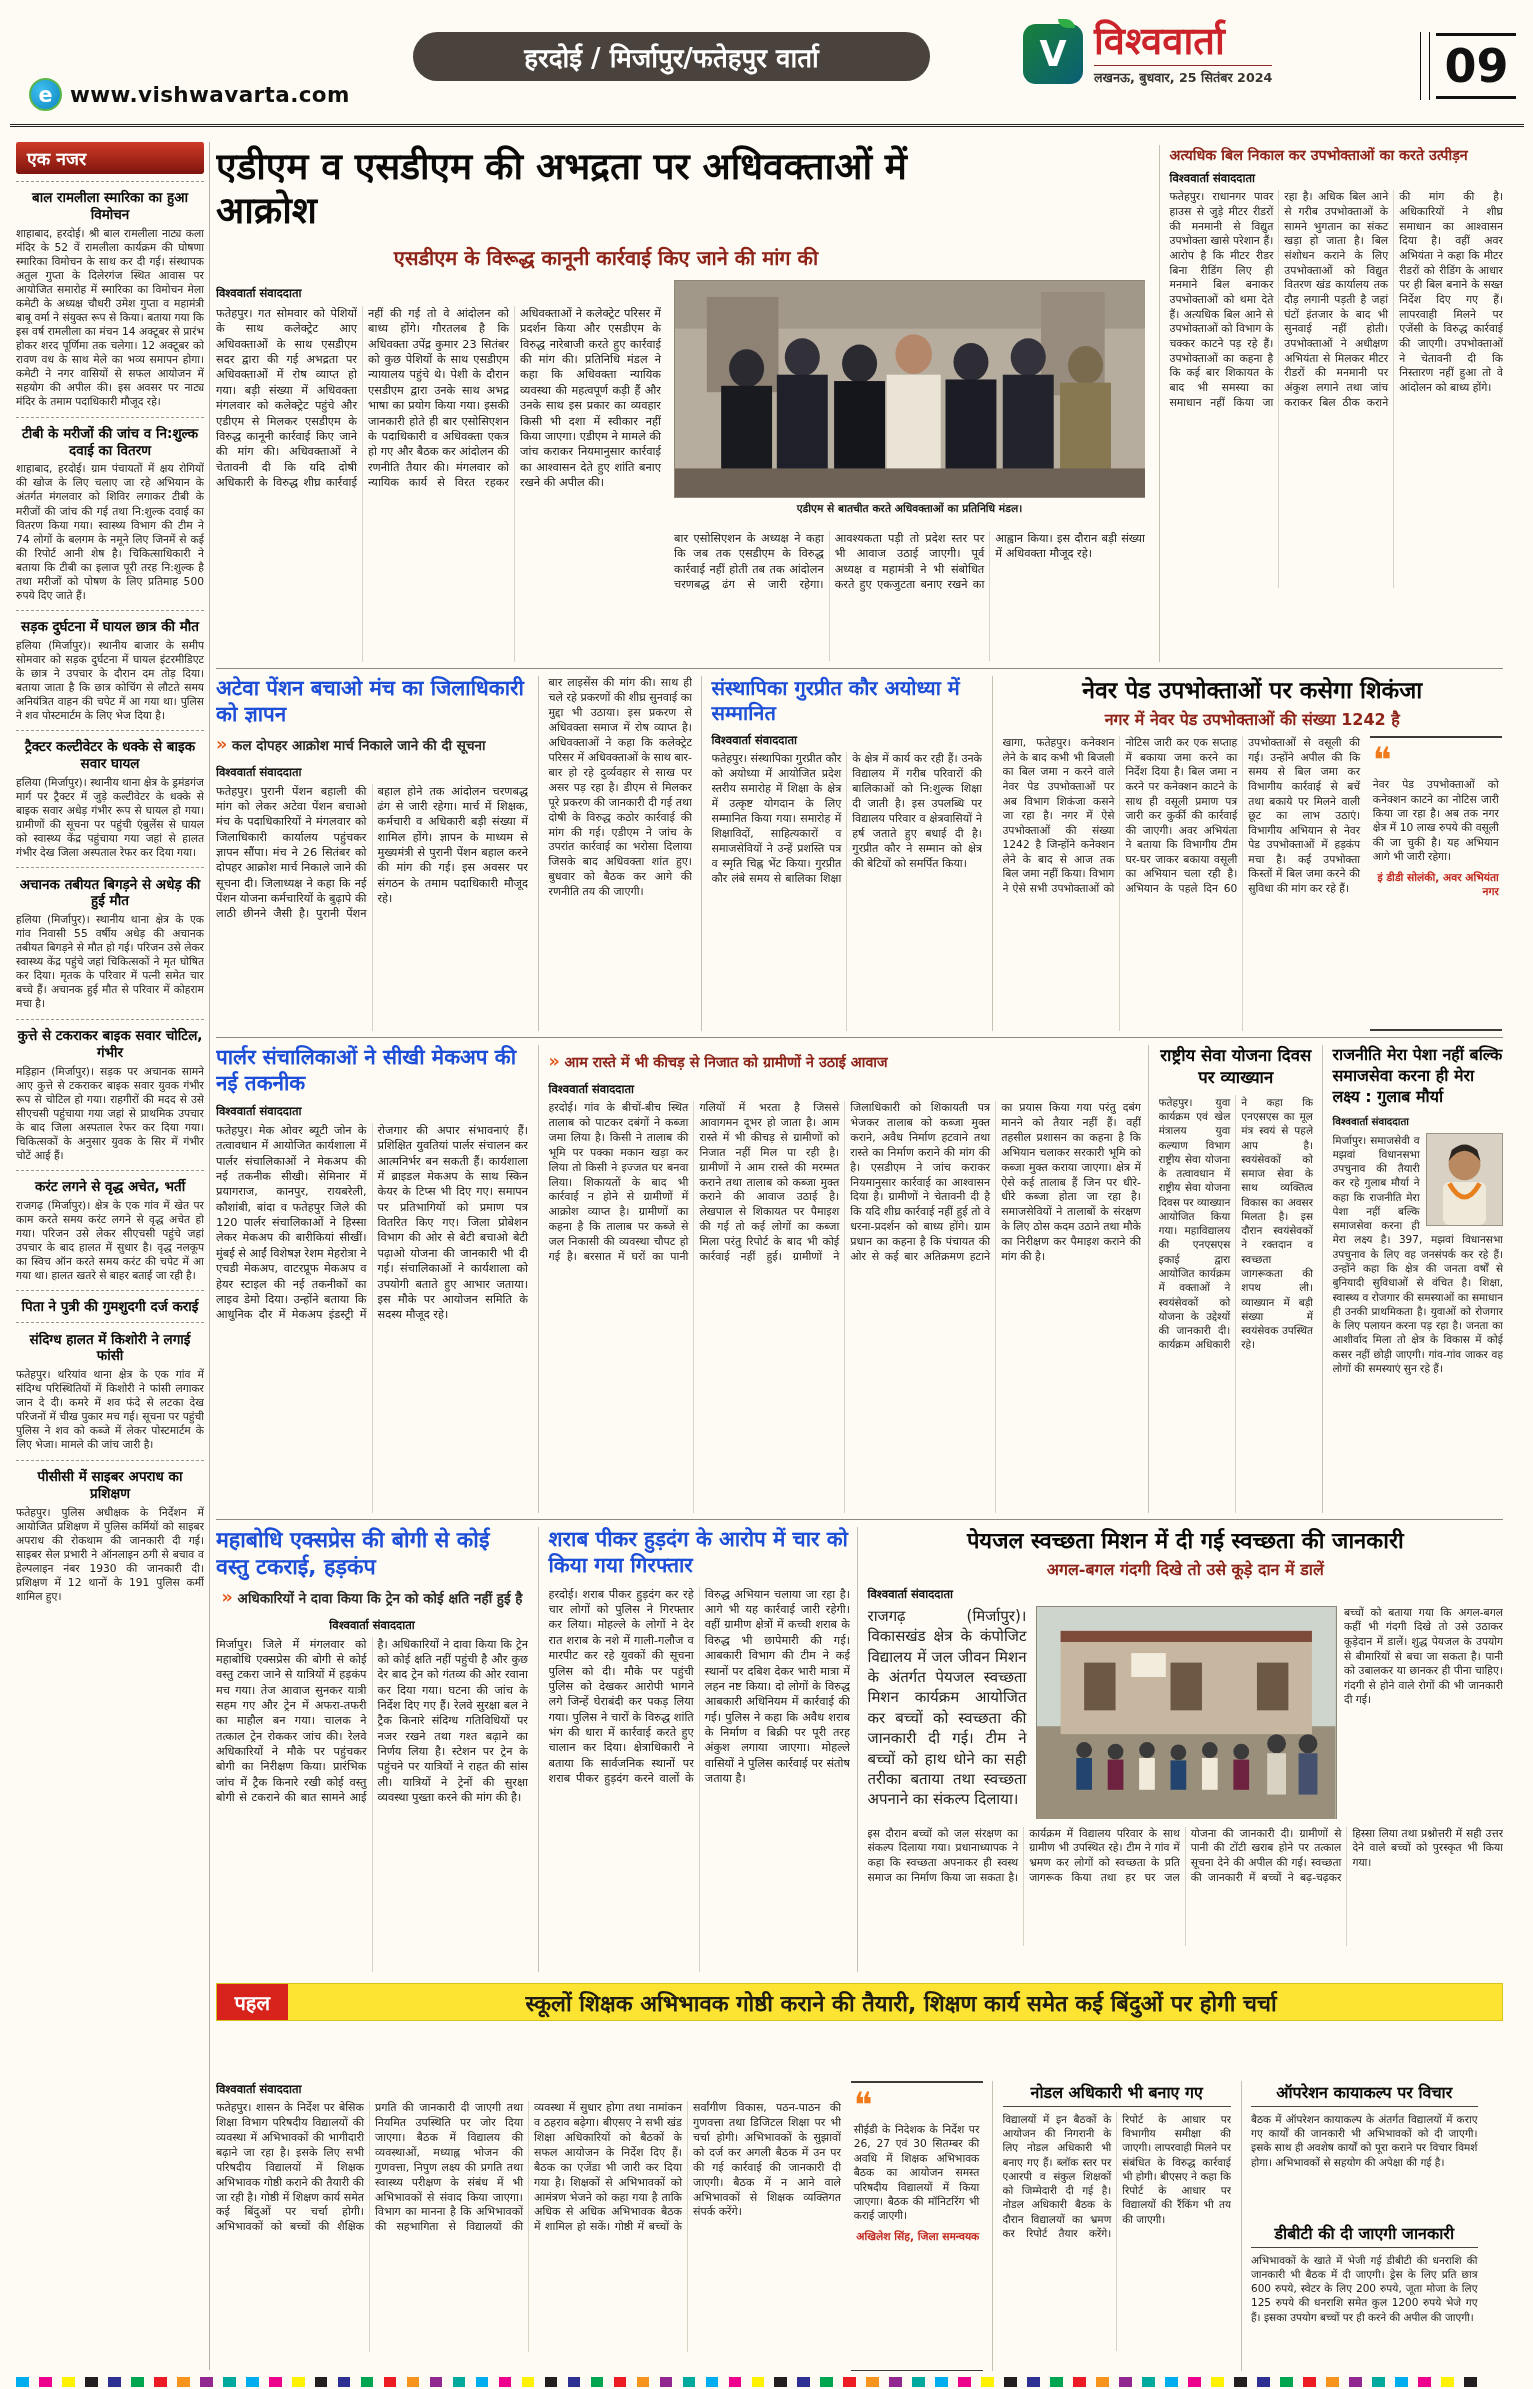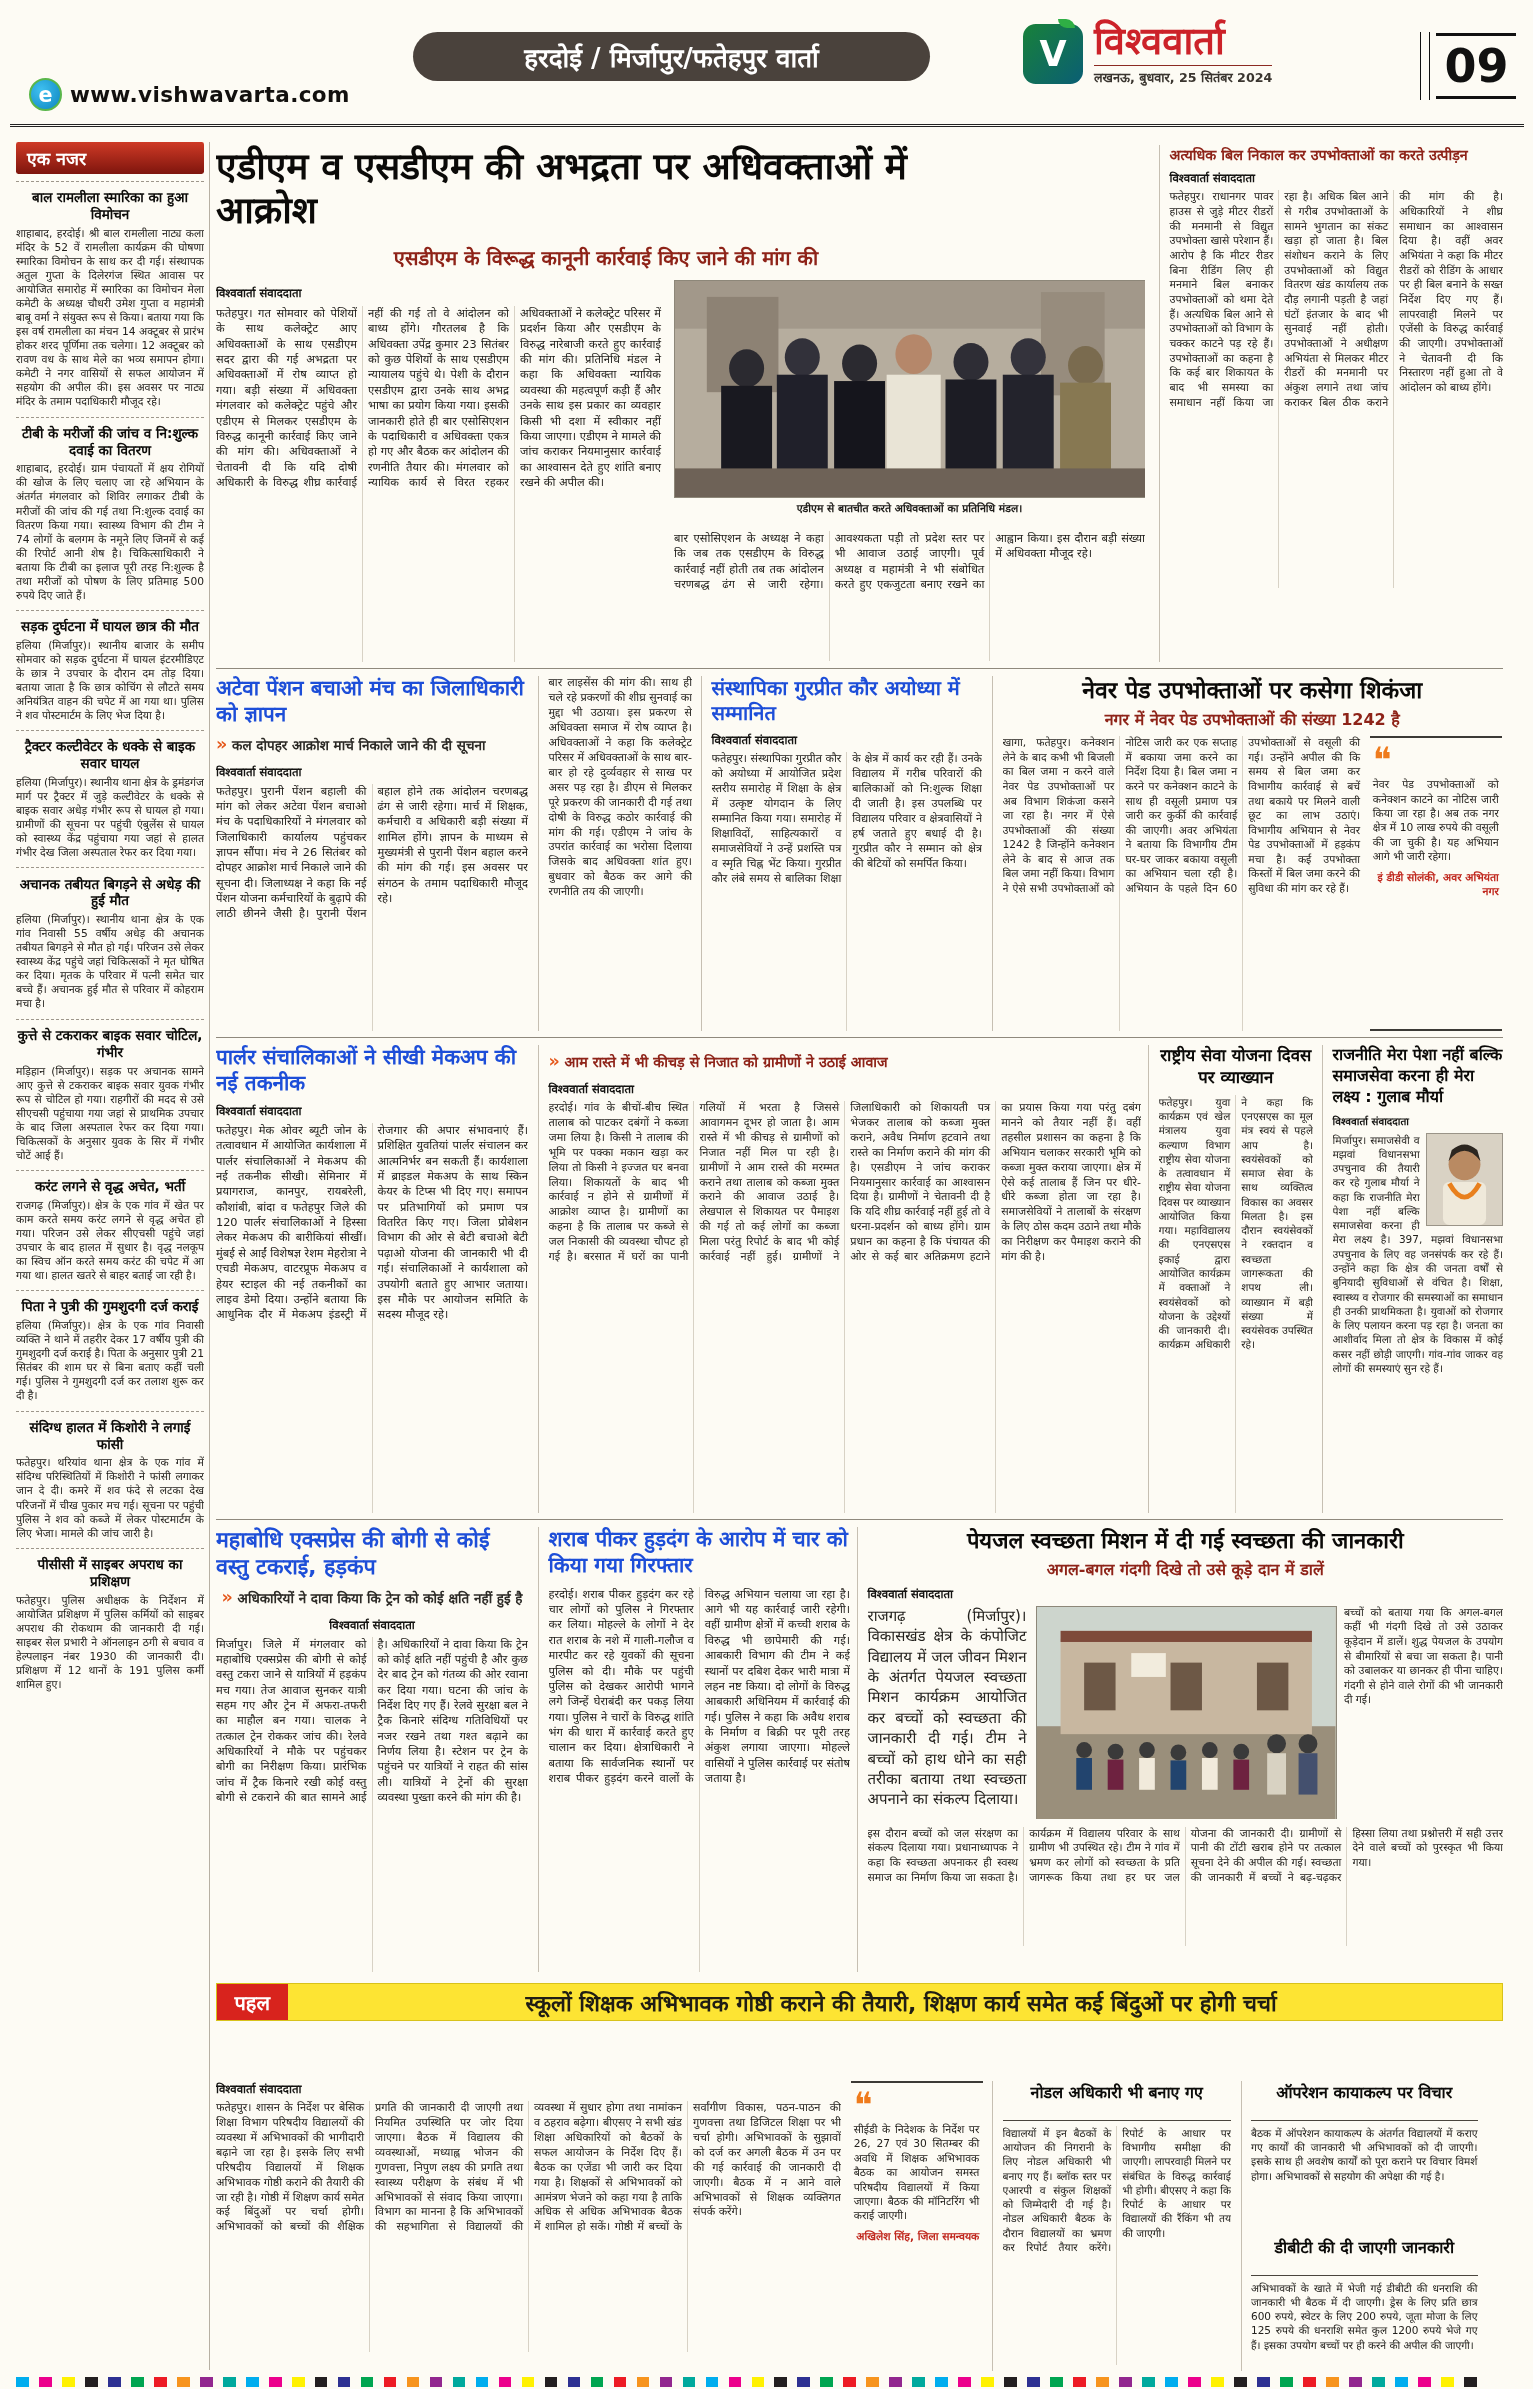--- a/index.html
+++ b/index.html
@@ -63,21 +63,21 @@
   .qtext{font-size:10.7px;line-height:1.35;text-align:justify;color:#23211d;}
   .qauthor{font-size:10.7px;font-weight:700;color:#c0281e;margin-top:4.8px;text-align:right;}
 
   .initband{position:absolute;left:216px;top:1983px;width:1287px;height:38px;background:#fde433;
             display:flex;align-items:center;gap:12.7px;padding:0;box-sizing:border-box;border:0.8px solid #d8c21a;}
   .pahal{background:#d8231d;color:#fff;font-size:20px;font-weight:700;padding:6.4px 17.5px;height:100%;
          display:flex;align-items:center;box-sizing:border-box;}
   .initband .btext{flex:1;text-align:center;font-size:22px;font-weight:700;color:#201d14;}
 
   .colhead{font-size:16px;font-weight:700;text-align:center;color:#0c0b09;border-bottom:1.6px solid #4a453d;
-           padding-bottom:17px;margin-bottom:4.8px;}
+           padding-bottom:3px;margin-bottom:4.8px;}
   .gphoto{float:right;width:75px;height:91px;margin:0 0 4.8px 6.4px;background:#d8d2c6;border:0.8px solid #9a9488;}
   .photo-frame{background:#c9c2b4;border:0.8px solid #8d8779;}
   .pm{width:12.7px;height:9.5px;margin-right:10.3px;flex:none;}
   .strip{position:absolute;left:16px;top:2377px;width:1501px;height:10.3px;display:flex;overflow:hidden;}
 </style>
 </head>
 <body>
 
 <div class="page">
 
@@ -129,21 +129,20 @@
     <div class="sb-item">
         <h3>कुत्ते से टकराकर बाइक सवार चोटिल, गंभीर</h3>
         <p>मड़िहान (मिर्जापुर)। सड़क पर अचानक सामने आए कुत्ते से टकराकर बाइक सवार युवक गंभीर रूप से चोटिल हो गया। राहगीरों की मदद से उसे सीएचसी पहुंचाया गया जहां से प्राथमिक उपचार के बाद जिला अस्पताल रेफर कर दिया गया। चिकित्सकों के अनुसार युवक के सिर में गंभीर चोटें आई हैं।</p>
       </div>
     <div class="sb-item">
         <h3>करंट लगने से वृद्ध अचेत, भर्ती</h3>
         <p>राजगढ़ (मिर्जापुर)। क्षेत्र के एक गांव में खेत पर काम करते समय करंट लगने से वृद्ध अचेत हो गया। परिजन उसे लेकर सीएचसी पहुंचे जहां उपचार के बाद हालत में सुधार है। वृद्ध नलकूप का स्विच ऑन करते समय करंट की चपेट में आ गया था। हालत खतरे से बाहर बताई जा रही है।</p>
       </div>
     <div class="sb-item">
         <h3>पिता ने पुत्री की गुमशुदगी दर्ज कराई</h3>
-        <p>हलिया (मिर्जापुर)। क्षेत्र के एक गांव निवासी व्यक्ति ने थाने में तहरीर देकर 17 वर्षीय पुत्री की गुमशुदगी दर्ज कराई है। पिता के अनुसार पुत्री 21 सितंबर की शाम घर से बिना बताए कहीं चली गई। पुलिस ने गुमशुदगी दर्ज कर तलाश शुरू कर दी है।</p>
       </div>
     <div class="sb-item">
         <h3>संदिग्ध हालत में किशोरी ने लगाई फांसी</h3>
         <p>फतेहपुर। थरियांव थाना क्षेत्र के एक गांव में संदिग्ध परिस्थितियों में किशोरी ने फांसी लगाकर जान दे दी। कमरे में शव फंदे से लटका देख परिजनों में चीख पुकार मच गई। सूचना पर पहुंची पुलिस ने शव को कब्जे में लेकर पोस्टमार्टम के लिए भेजा। मामले की जांच जारी है।</p>
       </div>
     <div class="sb-item">
         <h3>पीसीसी में साइबर अपराध का प्रशिक्षण</h3>
         <p>फतेहपुर। पुलिस अधीक्षक के निर्देशन में आयोजित प्रशिक्षण में पुलिस कर्मियों को साइबर अपराध की रोकथाम की जानकारी दी गई। साइबर सेल प्रभारी ने ऑनलाइन ठगी से बचाव व हेल्पलाइन नंबर 1930 की जानकारी दी। प्रशिक्षण में 12 थानों के 191 पुलिस कर्मी शामिल हुए।</p>
       </div>
   </aside>

